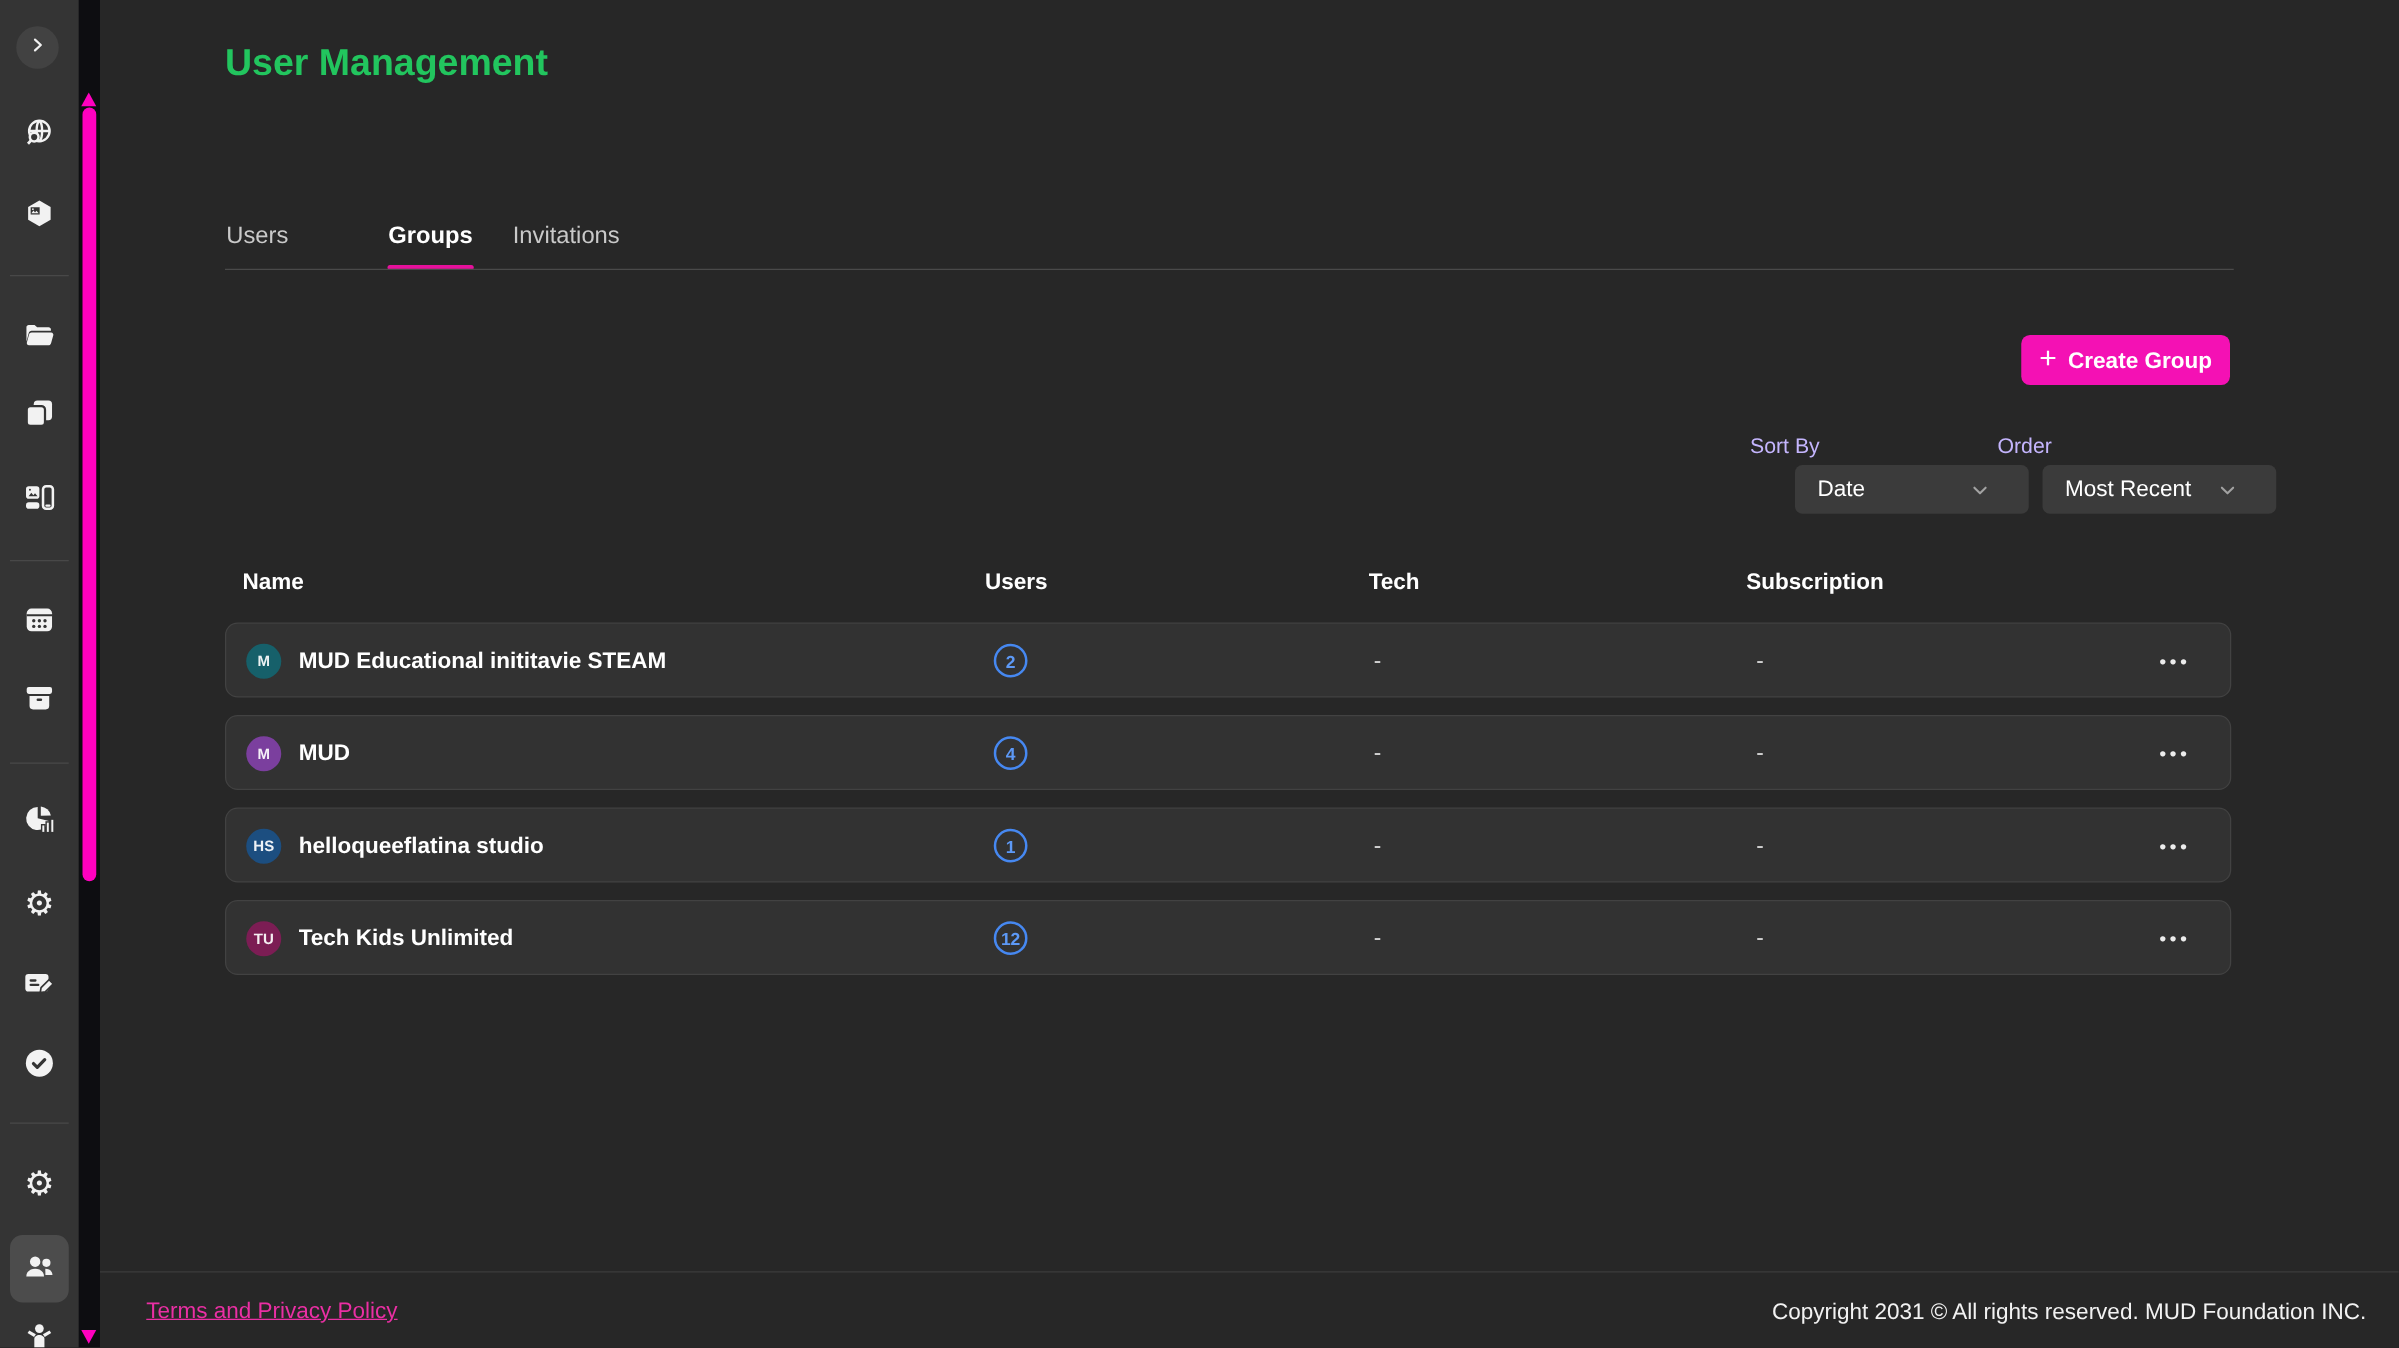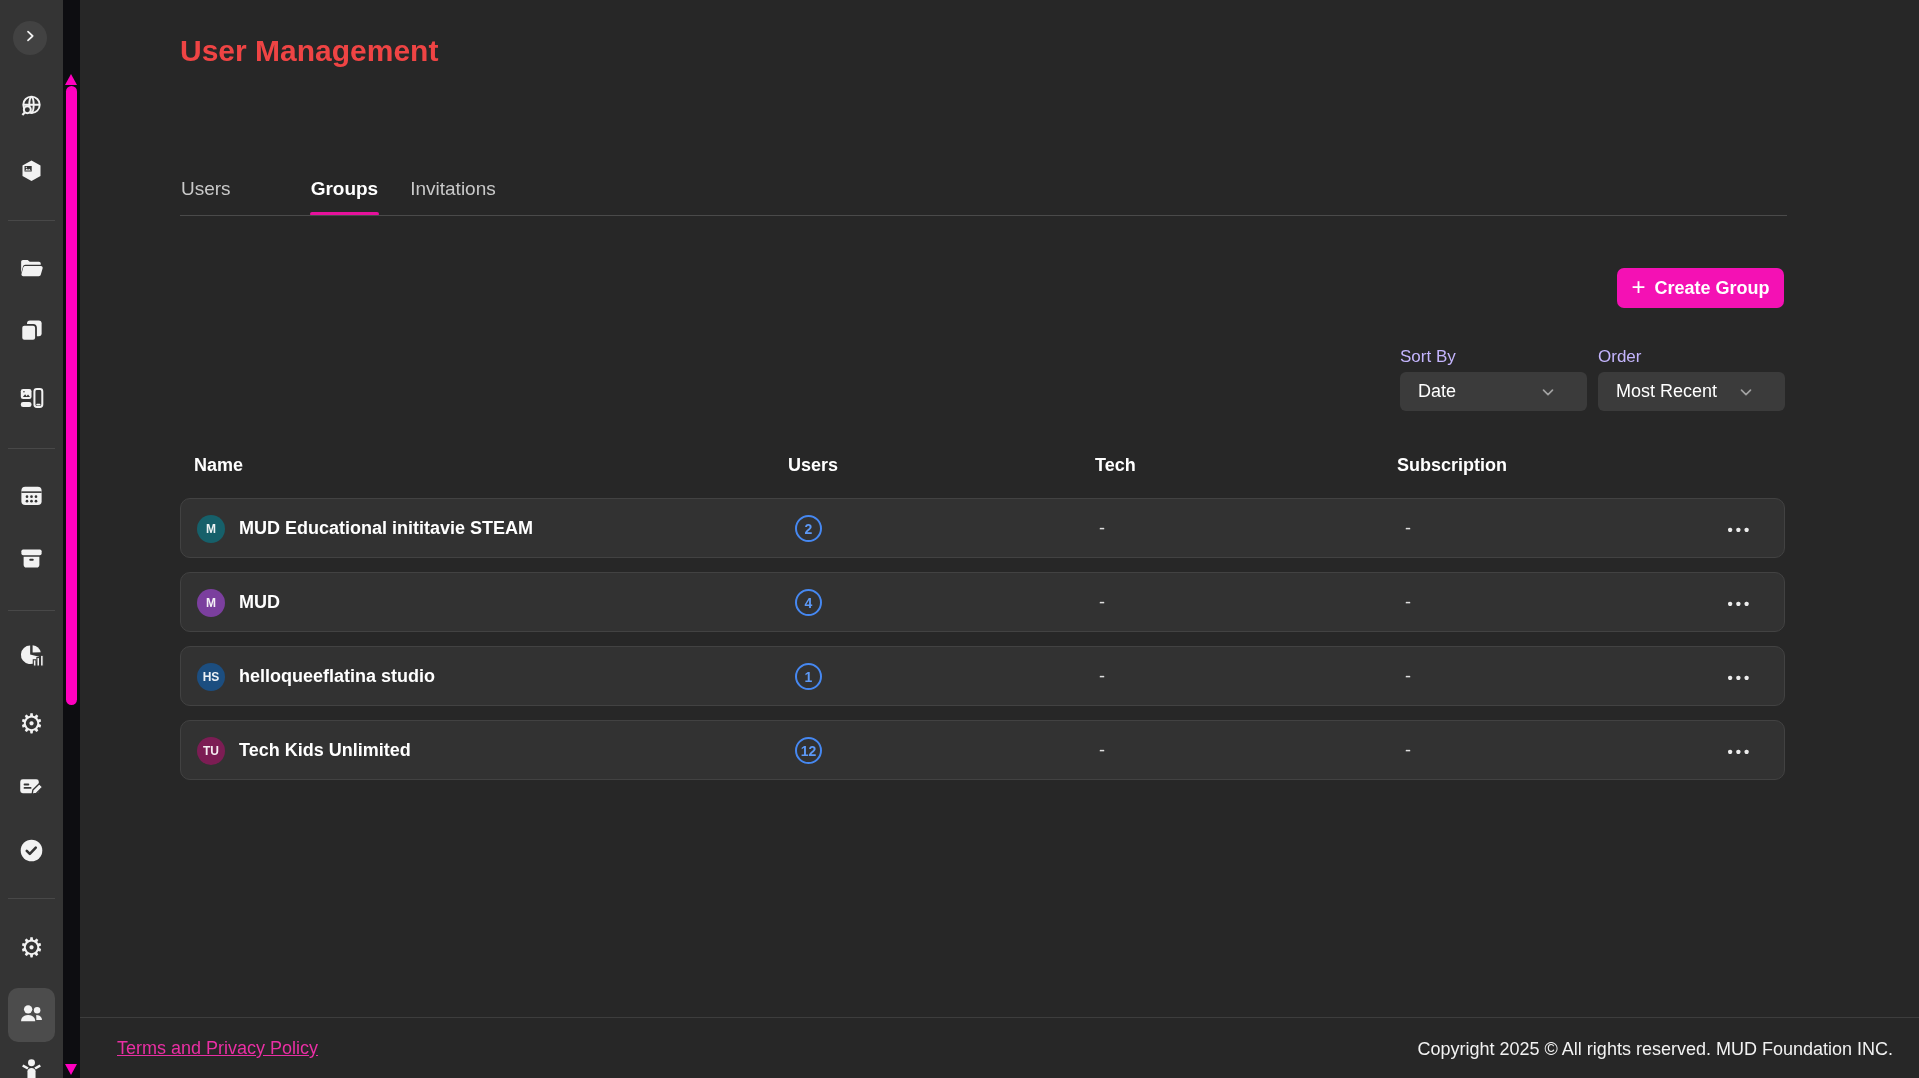--- a/index.html
+++ b/index.html
@@ -44,21 +44,21 @@
     position:absolute; left:3px; top:86px; width:11px; height:619px;
     border-radius:6px; background:var(--scrollbar-pink,#ff00bf); cursor:grab;
   }
   .scroll-down {
     position:absolute; left:2px; top:1064px; width:0; height:0;
     border-left:6.5px solid transparent; border-right:6.5px solid transparent;
     border-top:11px solid var(--scrollbar-pink,#ff00bf); cursor:pointer;
   }
 
   
-  .page-title { position:absolute; left:180px; top:34px; font-size:30px; font-weight:700; color:#ef4444; }
+  .page-title { position:absolute; left:180px; top:34px; font-size:30px; font-weight:700; color:#22c55e; }
   .page-subtitle { position:absolute; left:180px; top:95px; font-size:20px; color:#ececec; }
 
   
   .tabs { position:absolute; left:180px; top:178px; height:38px; display:flex; gap:30px; }
   .tab { position:relative; font-size:19px; color:#c9c9c9; cursor:pointer; padding:0 1px; }
   .tab.active { color:#fff; font-weight:700;margin-left:48px; }
   .tab.active::after {
     content:""; position:absolute; left:0; right:0; bottom:0; height:4px;
     border-radius:2px; background:var(--tab-underline,#e6119c);
   }
@@ -78,21 +78,21 @@
     background:var(--accent-pink,#f411b4); border:none; border-radius:7px; cursor:pointer;
     display:flex; align-items:center; justify-content:center; gap:9px;
   }
   .create-btn .plus { color:#fff; font-size:24px; font-weight:300; line-height:1; margin-top:-2px; }
   .create-btn .lbl { color:#fff; font-size:18px; font-weight:700; }
 
   
   .filter-label { position:absolute; font-size:17px; color:#c4b5fd; }
   .select {
     position:absolute; top:372px; width:187px; height:39px; background:var(--control-bg,#3b3b3b);
-    border-radius:6px; display:flex; align-items:center; padding:0 30px 0 18px; cursor:pointer;
+    border-radius:6px; display:flex; align-items:center; padding:0 30px 0 18px; cursor:pointer;margin-left:36px;
   }
   .select .val { font-size:18px; color:#fff; flex:1; }
   .select svg { width:18px; height:18px; }
 
   
   .thead { position:absolute; top:455px; font-size:18px; font-weight:700; color:#fff; }
   .rows { position:absolute; left:180px; top:498px; width:1605px; display:flex; flex-direction:column; gap:14px; }
   .grow {
     position:relative; height:60px; background:var(--row-bg,#323232);
     border:1px solid #424242; border-radius:10px;
@@ -380,15 +380,15 @@
         <span>12</span>
       </div>
       <div class="dash-roles">-</div>
       <div class="dash-sub">-</div>
       <button class="row-menu">•••</button>
     </div>
   </div>
 
   <div class="footer-divider"></div>
   <a class="footer-link">Terms and Privacy Policy</a>
-  <div class="footer-copy">Copyright 2025 © All rights reserved. MUD Foundation INC.</div>
+  <div class="footer-copy">Copyright 2031 © All rights reserved. MUD Foundation INC.</div>
 
 </div>
 
 </body></html>

